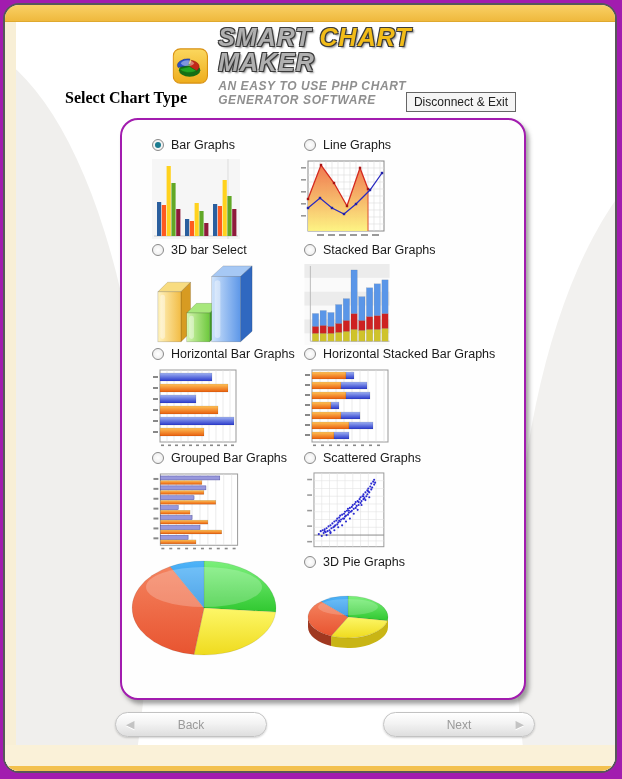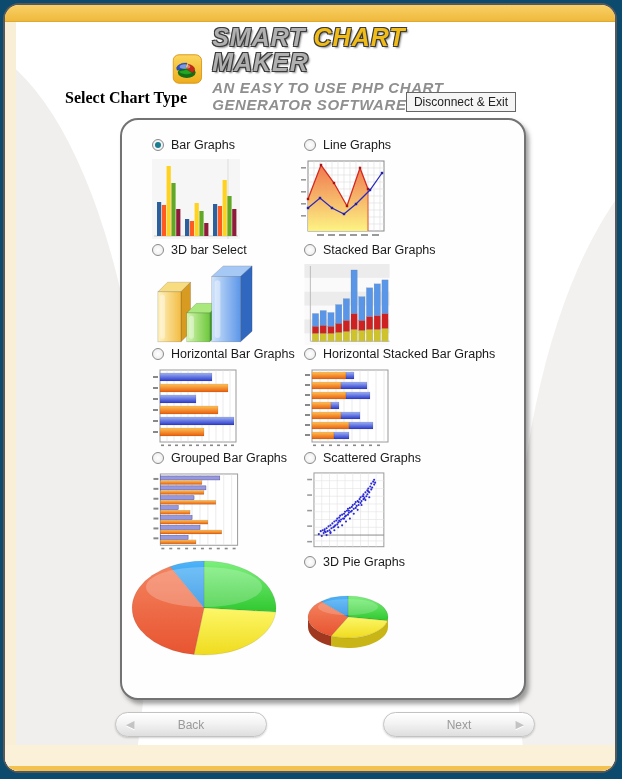--- a/index.html
+++ b/index.html
@@ -1,47 +1,47 @@
 <!DOCTYPE html>
 <html><head>
 <meta charset="utf-8">
 <style>
   html,body{margin:0;padding:0;background:#fff;}
   *{box-sizing:border-box;}
-  .canvas{position:relative;width:622px;height:779px;background:#0c4a6e;overflow:hidden;
+  .canvas{position:relative;width:622px;height:779px;background:#a21caf;overflow:hidden;
           font-family:"Liberation Sans",sans-serif;color:#1a1a1a;}
   
   .frame{position:absolute;left:3px;top:3px;width:614px;height:770px;
          border:2px solid #57585a;border-radius:16px;background:#fff;overflow:hidden;}
   .goldbar{position:absolute;top:0;left:0;right:0;height:17px;
            background:linear-gradient(#f9d066,#efb93d);border-bottom:1px solid #dfa92e;}
   .leftstrip{position:absolute;top:17px;left:0;bottom:0;width:11px;background:#f8efd6;}
   .bottomband{position:absolute;left:0;right:0;bottom:0;height:26px;background:#faf1d8;
               border-bottom:5px solid #f3c14e;}
   .swirl-l{position:absolute;left:-255px;top:35px;width:400px;height:1050px;border-radius:50%;
            background:#f0efed;}
   .swirl-r{position:absolute;right:-330px;top:120px;width:430px;height:980px;border-radius:50%;
            background:#f2f1ef;}
   
   .logo{position:absolute;top:20px;left:50%;transform:translateX(-50%);margin-left:10px;
         display:flex;align-items:center;gap:10px;}
   .logo-title{font-size:25px;font-weight:900;font-style:italic;letter-spacing:1px;line-height:1;
         text-shadow:-1px -1px 0 #3c3c3c,1px -1px 0 #3c3c3c,-1px 1px 0 #3c3c3c,1px 1px 0 #3c3c3c,2px 2px 2px rgba(0,0,0,.45);}
   .lt-gray{color:#b0b0b0;}
   .lt-gold{color:#f2bc18;}
-  .logo-subtitle{font-size:15px;font-style:italic;font-weight:700;color:#8f8f8f;
+  .logo-subtitle{font-size:12px;font-style:italic;font-weight:700;color:#8f8f8f;
         letter-spacing:.6px;margin-top:4px;}
   
   .heading{position:absolute;top:84px;left:60px;margin:0;font-family:Liberation Serif, serif;
         font-size:16px;font-weight:700;color:#000;}
   .disconnect{position:absolute;top:87px;right:99px;font-family:"Liberation Sans",sans-serif;
         font-size:12px;color:#222;background:#f5f5f5;border:1px solid #666;padding:2px 7px;cursor:pointer;}
   
   .panel{position:absolute;top:113px;left:115px;width:406px;height:582px;background:#fefefe;
-        border:2px solid #737373;border-radius:18px;box-shadow:3px 4px 4px rgba(70,70,70,.5);
+        border:2px solid #a21caf;border-radius:18px;box-shadow:3px 4px 4px rgba(70,70,70,.5);
         overflow:hidden;}
   .grid{display:grid;grid-template-columns:152px 1fr;grid-template-rows:105px 104px 104px 104px auto;
         margin:16px 0 0 30px;}
   .cell{display:flex;flex-direction:column;}
   .opt{display:flex;align-items:center;gap:7px;cursor:pointer;height:18px;}
   .radio{width:12px;height:12px;border-radius:50%;border:1px solid #8a8a8a;flex:0 0 auto;
         background:radial-gradient(#ffffff,#e9e9e9);position:relative;}
   .radio.selected::after{content:"";position:absolute;inset:2px;border-radius:50%;background:#1b7b8f;}
   .opt-label{font-size:12.5px;white-space:nowrap;}
   .thumb{display:block;margin-top:5px;}

